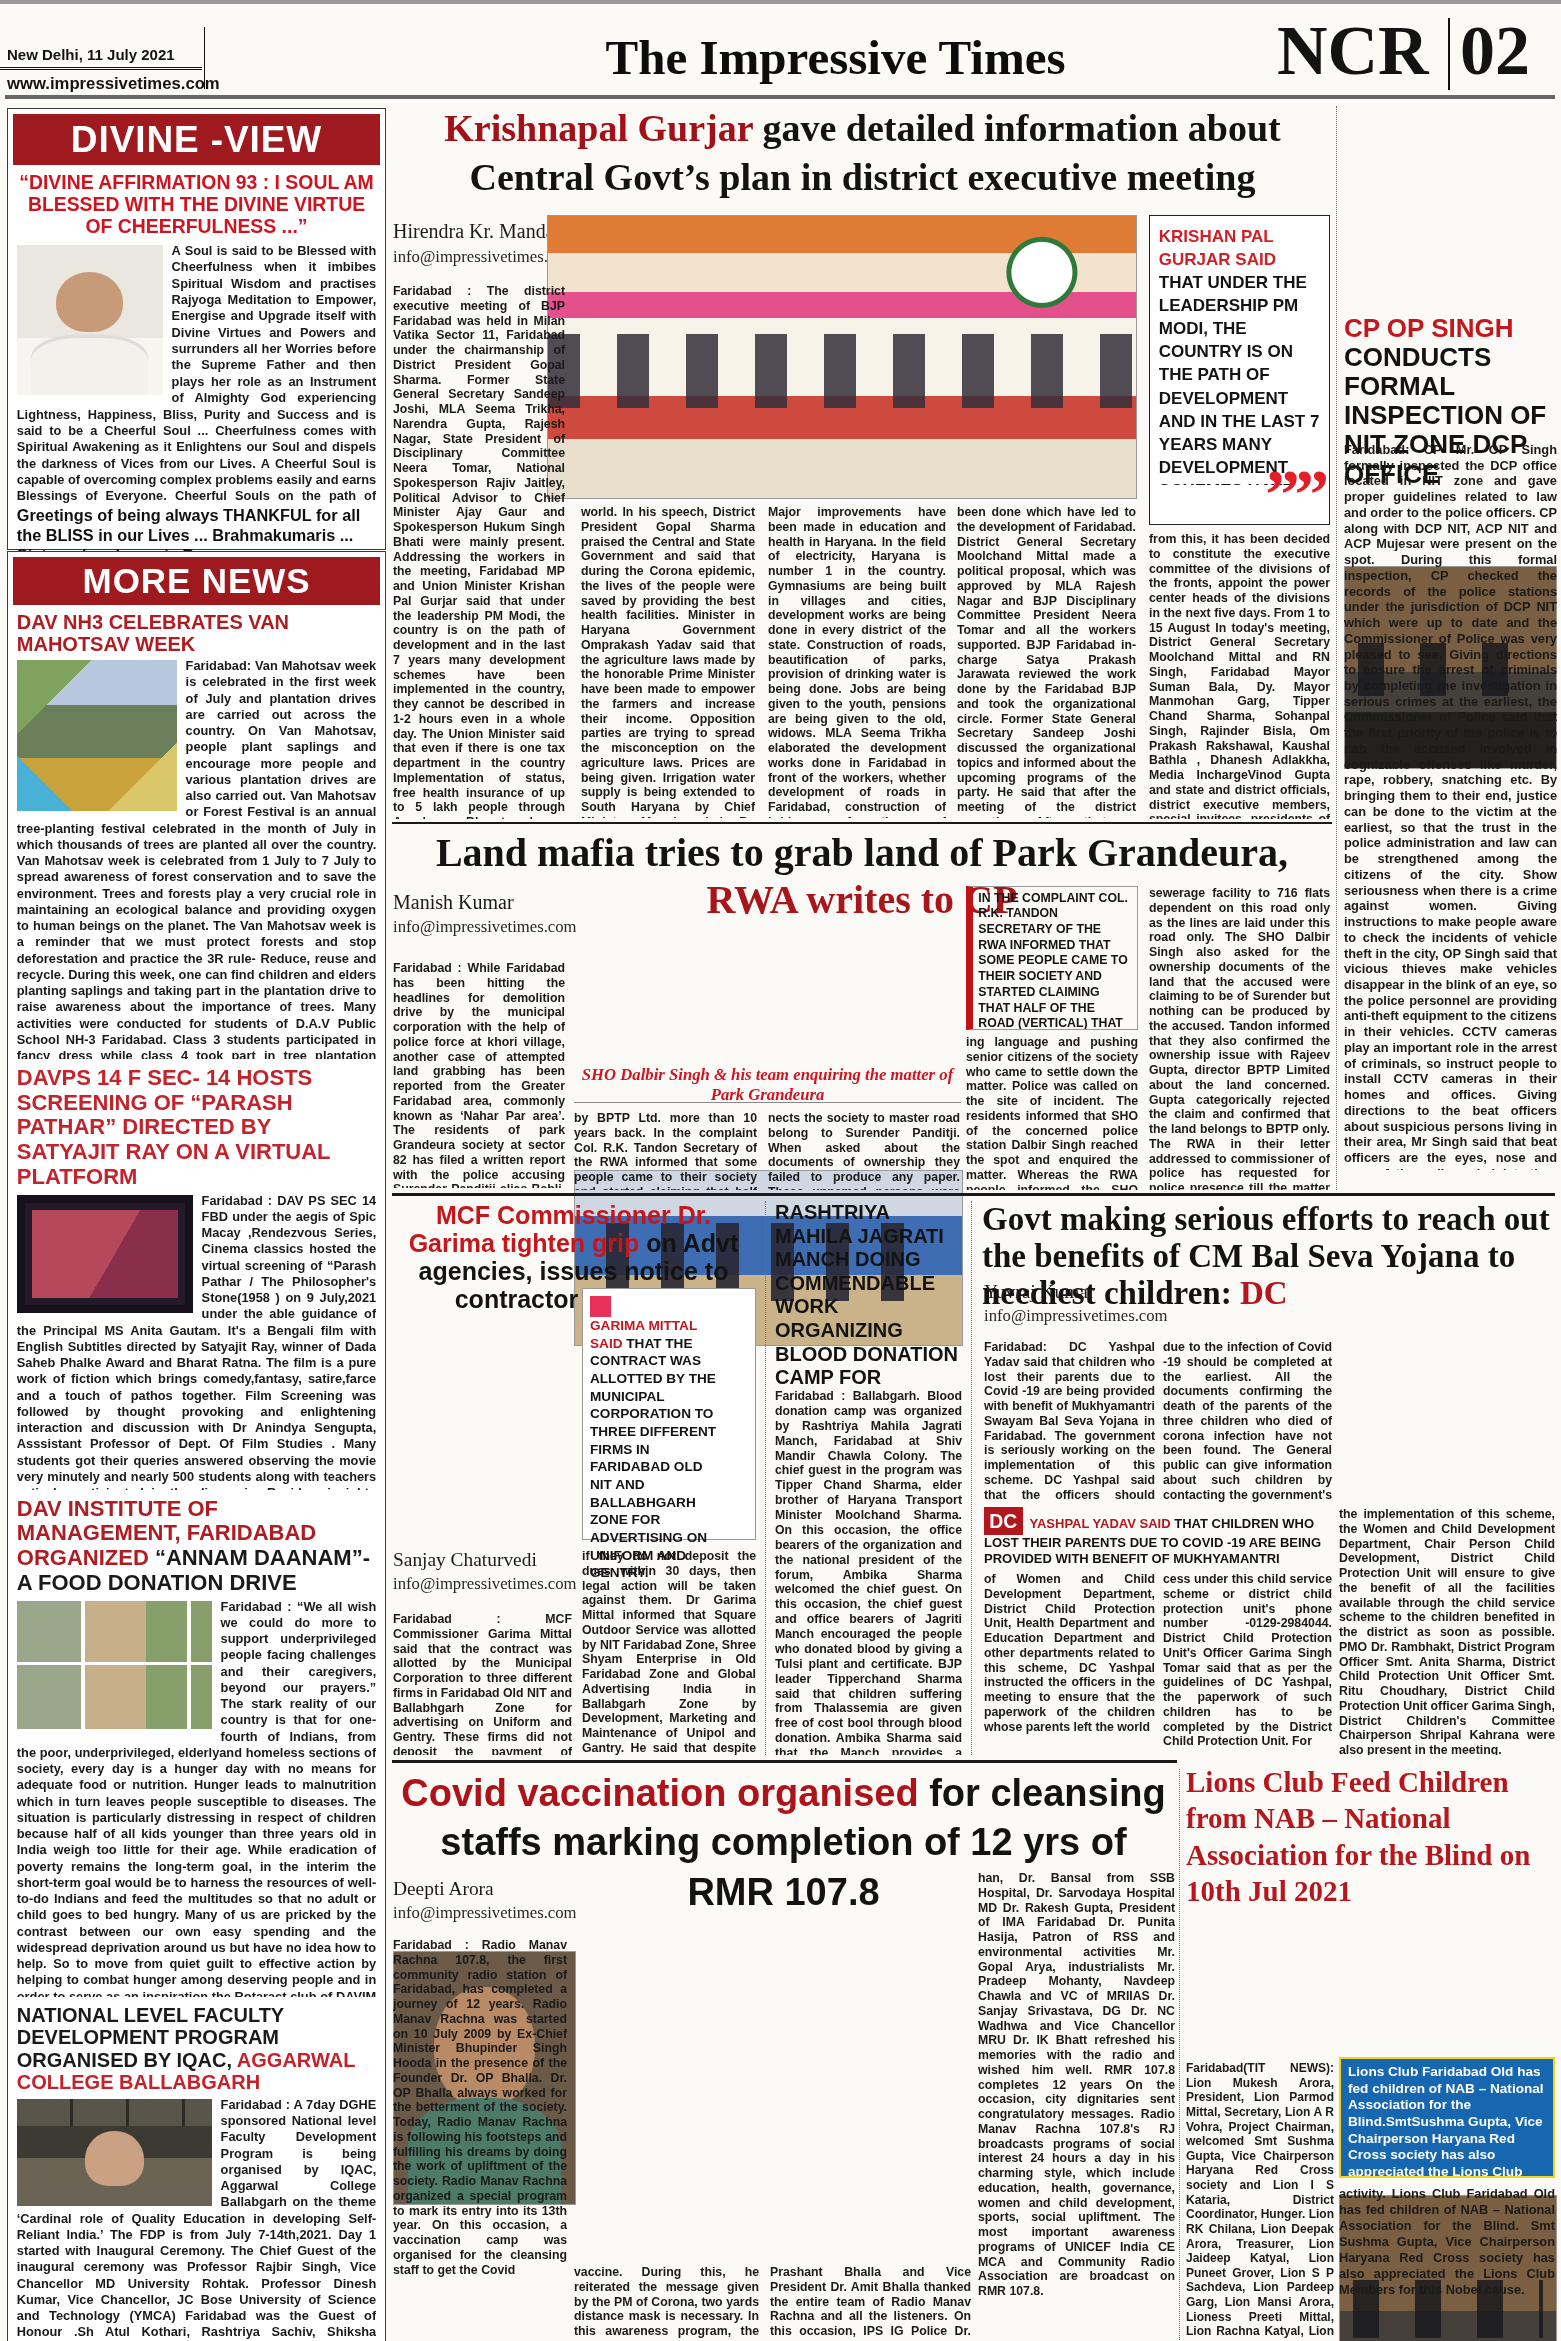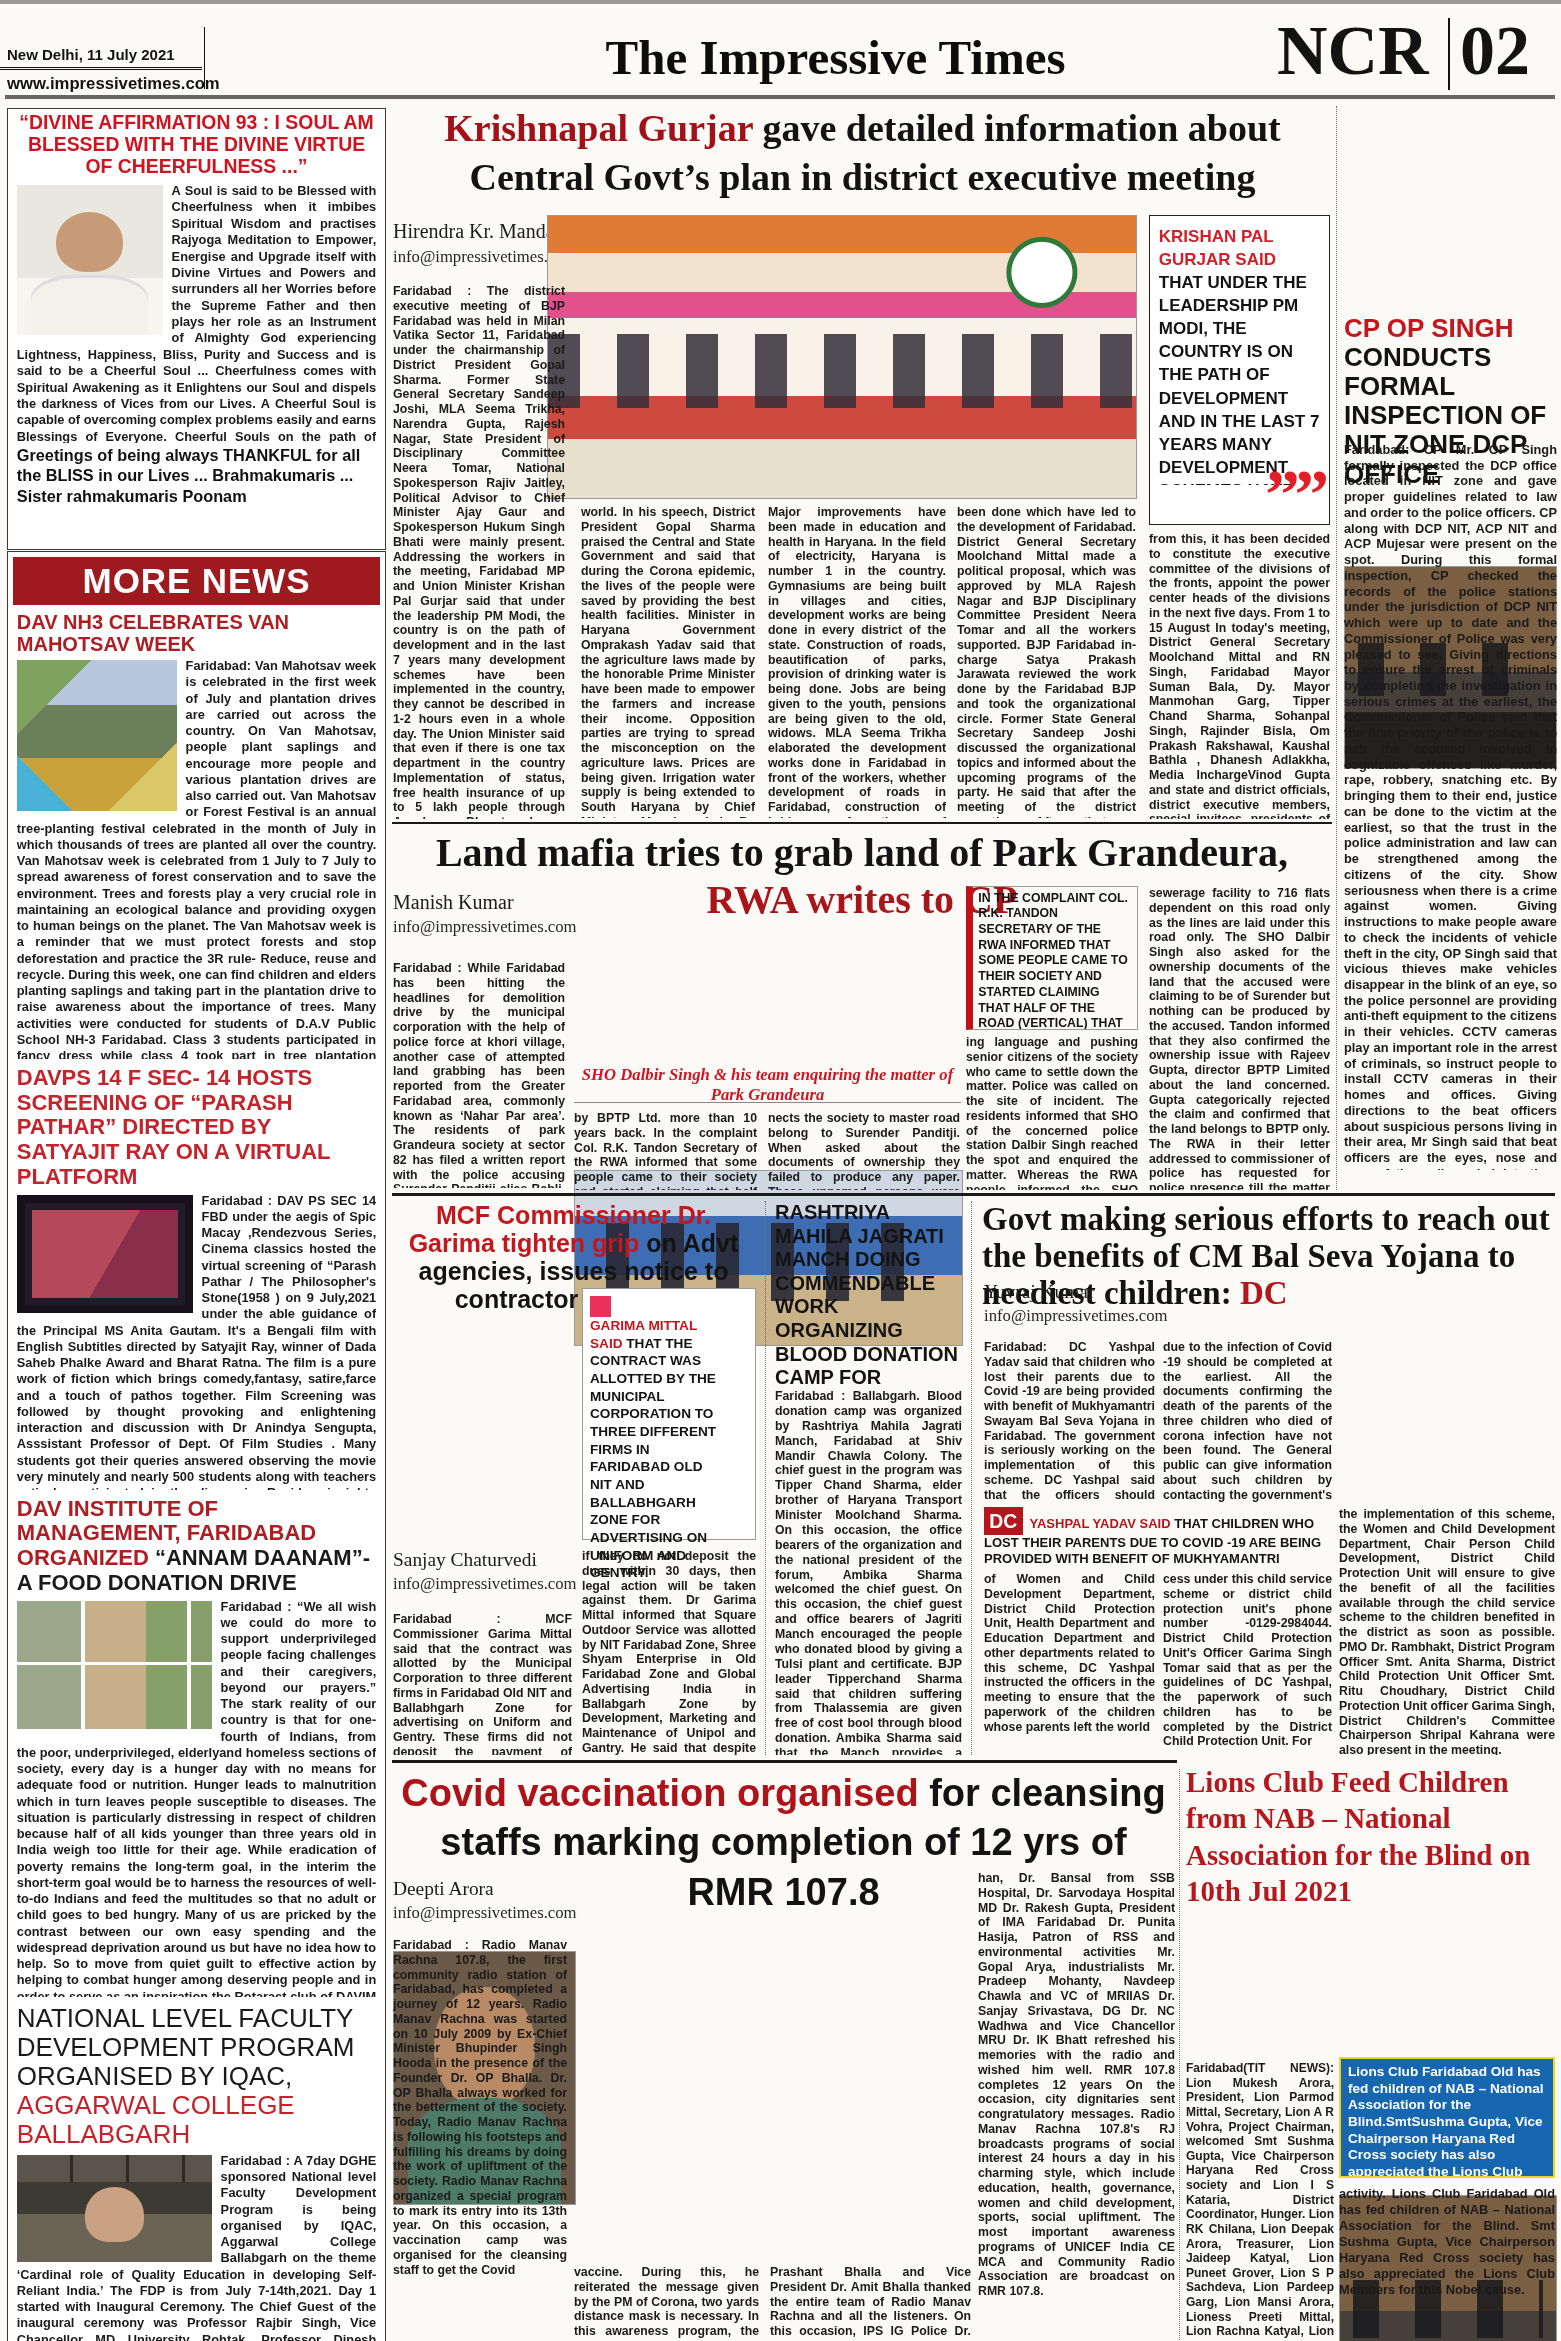--- a/index.html
+++ b/index.html
@@ -62,20 +62,21 @@
   <div class="abs" style="left:0;top:63px;width:202px;border-bottom:3.5px double #111"></div>
   <div class="abs" style="left:7px;top:70px;width:202px;font-size:16.7px;font-weight:bold">www.impressivetimes.com</div>
   <div class="abs" style="left:204px;top:23px;height:62px;border-left:1.8px solid #111"></div>
   <div class="abs serif" style="left:422px;top:25px;width:827px;text-align:center;font-size:49px;font-weight:bold;color:#0d0d0d">The Impressive Times</div>
   <div class="abs serif" style="left:1277px;top:7px;font-size:70px;font-weight:bold">NCR</div>
   <div class="abs" style="left:1448px;top:14px;height:72px;border-left:2.6px solid #111"></div>
   <div class="abs serif" style="left:1460px;top:7px;font-size:70px;font-weight:bold">02</div>
   <div class="abs" style="left:5.3px;top:91px;width:1550px;height:4.4px;background:#666"></div>
 
   <div class="abs" style="left:7px;top:104px;width:377px;height:440px;border:1.8px solid #3a3a3a;background:#fff">
+    <div class="redbar" style="margin:5.3px;height:51px;font-size:37px;line-height:51px">DIVINE -VIEW</div>
     <div style="margin:1.8px 8.8px;text-align:center;font-weight:bold;font-size:19.4px;line-height:1.15;color:#cf1420">“DIVINE AFFIRMATION 93 :  I SOUL AM BLESSED WITH THE DIVINE VIRTUE OF CHEERFULNESS ...”</div>
     <div class="bt" style="margin:5.3px 8.8px 0 8.8px;height:260px;font-size:12.8px;line-height:1.28">
       <div class="photo ph-sister fl" style="width:146px;height:150px"></div>
       <span>A Soul is said to be Blessed with Cheerfulness when it imbibes Spiritual Wisdom and practises Rajyoga Meditation to Empower, Energise and Upgrade itself with Divine Virtues and Powers and surrunders all her Worries before the Supreme Father and then plays her role as an Instrument of Almighty God experiencing Lightness, Happiness, Bliss, Purity and Success and is said to be a Cheerful Soul ... Cheerfulness comes with Spiritual Awakening as it Enlightens our Soul and dispels the darkness of Vices from our Lives. A Cheerful Soul is capable of overcoming complex problems easily and earns Blessings of Everyone. Cheerful Souls on the path of Divinity recharge themselves to such an extent that they once again transform as Pure Divine Dieties and change this World too into a Beautiful Paradise ...</span>
     </div>
     <div style="margin:1.8px 8.8px;font-weight:bold;font-size:16.3px;line-height:1.25;color:#111">Greetings of being always THANKFUL for all the BLISS in our Lives ... Brahmakumaris ... Sister rahmakumaris Poonam</div>
   </div>
 
   <div class="abs" style="left:7px;top:547px;width:377px;height:1791px;border:1.8px solid #3a3a3a;background:#fff;overflow:hidden">
     <div class="redbar" style="margin:5.3px;height:48px;font-size:35px;line-height:48px">MORE NEWS</div>
@@ -93,21 +94,21 @@
     </div>
 
     <div style="margin:7px 8.8px 1.8px 8.8px;font-weight:bold;font-size:22px;line-height:1.12">
       <span style="color:#ad1d22">DAV INSTITUTE OF MANAGEMENT, FARIDABAD ORGANIZED </span><span style="color:#1a1a1a">“ANNAM DAANAM”- A FOOD DONATION DRIVE</span>
     </div>
     <div class="bt" style="margin:3.5px 8.8px;height:398px;font-size:12.8px;line-height:1.27">
       <div class="photo ph-collage2 fl" style="width:195px;height:128px"></div>
       <span>Faridabad : “We all wish we could do more to support underprivileged people facing challenges and their caregivers, beyond our prayers.” The stark reality of our country is that for one-fourth of Indians, from the poor, underprivileged, elderlyand homeless sections of society, every day is a hunger day with no means for adequate food or nutrition. Hunger leads to malnutrition which in turn leaves people susceptible to diseases. The situation is particularly distressing in respect of children because half of all kids younger than three years old in India weigh too little for their age. While eradication of poverty remains the long-term goal, in the interim the short-term goal would be to harness the resources of well-to-do Indians and feed the multitudes so that no adult or child goes to bed hungry. Many of us are pricked by the contrast between our own easy spending and the widespread deprivation around us but have no idea how to help. So to move from quiet guilt to effective action by helping to combat hunger among deserving people and in order to serve as an inspiration the Rotaract club of DAVIM organised a Food donation drive “ANNAM- DAANAM” under the project FULLFILLMENT 2.0 of Rotary club of Faridabad on 10th July 2021. The objective of this donation drive was to feed the poor, needy, the underprivileged, the elderly and the homeless. in nearby areas of NIT -5, Dusshehra groundBaanke Bihari mandir and NIT 3.The team of Rotaractors of DAVIM donated 150 packets of pulao,home cooked food, packed eatables following all the social distancing norms. Dr.Ritu Gandhi Arora , Principal Officiating of DAVIM applauded the efforts of these young rotaractors who came forward with this noble idea of serving the poor and contributing in the upliftment of society.</span>
     </div>
 
-    <div style="margin:7px 8.8px 1.8px 8.8px;font-weight:normal;font-size:26px;line-height:1.12">
+    <div style="margin:7px 8.8px 1.8px 8.8px;font-weight:bold;font-size:20px;line-height:1.12">
       <span style="color:#1a1a1a">NATIONAL LEVEL FACULTY DEVELOPMENT PROGRAM ORGANISED BY IQAC, </span><span style="color:#c3232b">AGGARWAL COLLEGE BALLABGARH</span>
     </div>
     <div class="bt" style="margin:3.5px 8.8px;height:282px;font-size:12.8px;line-height:1.27">
       <div class="photo ph-zoomgrid fl" style="width:195px;height:107px"></div>
       <span>Faridabad : A 7day DGHE sponsored National level Faculty Development Program is being organised by IQAC, Aggarwal College Ballabgarh on the theme ‘Cardinal role of Quality Education in developing Self-Reliant India.’ The FDP is from July 7-14th,2021. Day 1 started with Inaugural Ceremony. The Chief Guest of the inaugural ceremony was Professor Rajbir Singh, Vice Chancellor MD University Rohtak. Professor Dinesh Kumar, Vice Chancellor, JC Bose University of Science and Technology (YMCA) Faridabad was the Guest of Honour .Sh Atul Kothari, Rashtriya Sachiv, Shiksha Sanskriti Utthan Nyas presided over the programme. Smt. Reeta Gupta, Joint Director NPE Department of Higher Education, Haryana was the Special Guest. She said that quality education is the need of the hour especially in the times of crises.</span>
     </div>
   </div>
 
   <div class="abs serif" style="left:392px;top:100px;width:941px;height:106px;text-align:center;font-size:38px;font-weight:bold;line-height:1.28">
     <span style="color:#a31118">Krishnapal Gurjar</span><span> gave detailed information about Central Govt’s  plan in district executive meeting</span>

